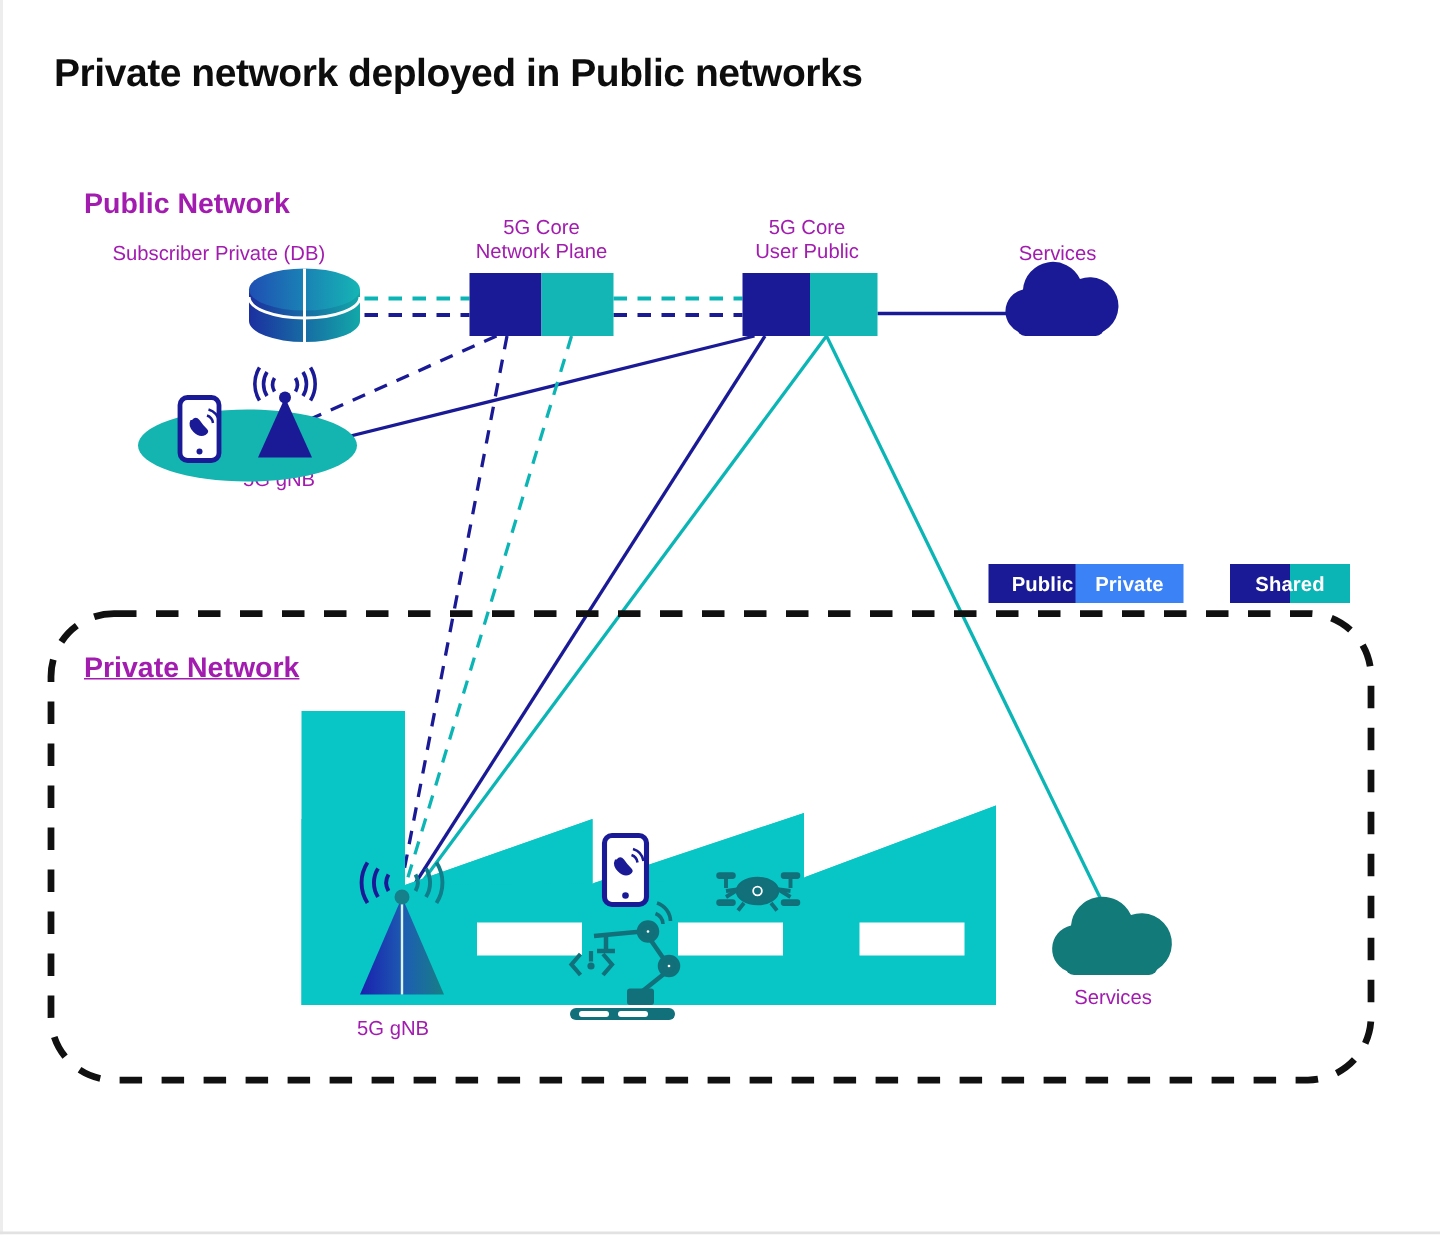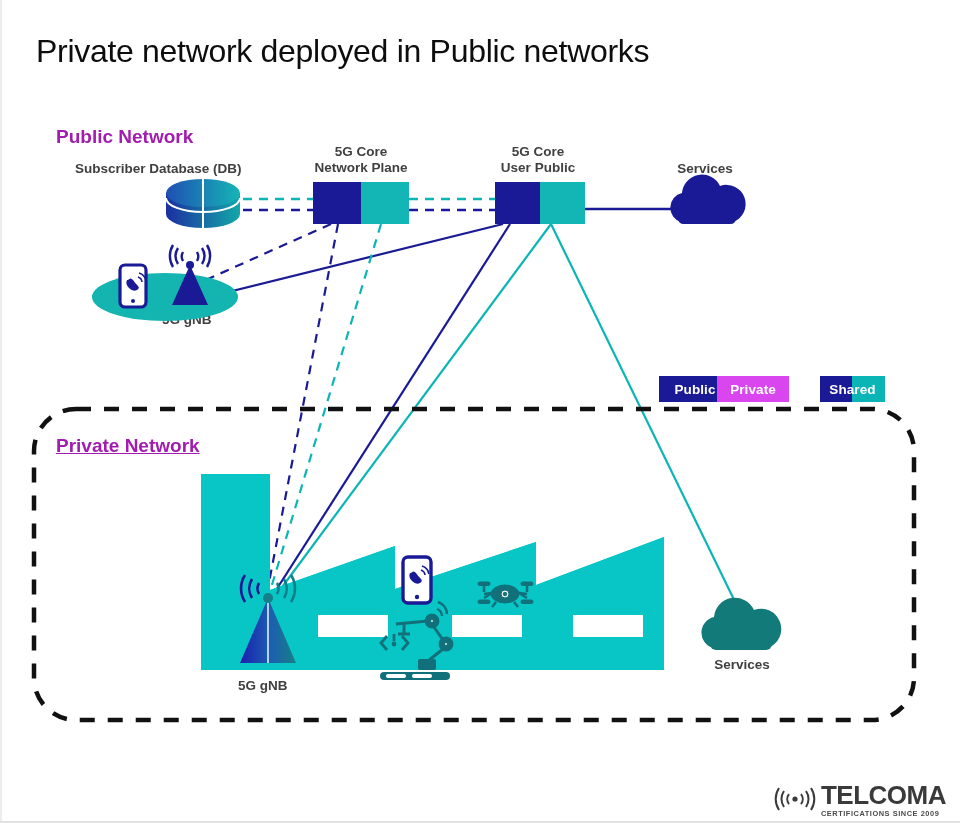--- a/index.html
+++ b/index.html
@@ -13,38 +13,38 @@
     overflow: hidden;
     font-family: "Liberation Sans", sans-serif;
     color: #000000;
   }
   #stage { position: absolute; inset: 0; }
 
   
   .title {
     position: absolute;
     left: 36px; top: 33px;
-    font-size: 32px;
-    font-weight: 400;
+    font-size: 26px;
+    font-weight: 700;
     letter-spacing: -0.3px;
     color: #0d0d0d;
     white-space: nowrap;
   }
   .section-title {
     position: absolute;
     font-size: 19px;
     font-weight: 600;
     color: #a21caf;
     white-space: nowrap;
   }
   .node-label {
     position: absolute;
     font-size: 13.5px;
-    font-weight: 700;
-    color: #404040;
+    font-weight: 400;
+    color: #a21caf;
     text-align: center;
     line-height: 1.22;
     white-space: nowrap;
   }
   .box-text {
     position: absolute;
     font-size: 14px;
     font-weight: 600;
     color: #ffffff;
     text-align: center;
@@ -282,21 +282,21 @@
   <div class="box-text" style="left:313px; top:186px; width:96px;">
     <span>5GC –</span><br>
     <span>CP</span>
   </div>
 
   <div class="box-text" style="left:495px; top:186px; width:90px;">
     <span>5GC –</span><br>
     <span>UP</span>
   </div>
 
-  <div class="node-label" style="left:75px; top:161px;">Subscriber Database (DB)</div>
+  <div class="node-label" style="left:75px; top:161px;">Subscriber Private (DB)</div>
 
   <div class="node-label" style="left:313px; top:144px; width:96px;">
     <span>5G Core</span><br>
     <span>Network Plane</span>
   </div>
 
   <div class="node-label" style="left:490px; top:144px; width:96px;">
     <span>5G Core</span><br>
     <span>User Public</span>
   </div>
@@ -306,38 +306,23 @@
   <div class="node-label" style="left:162px; top:312px;">5G gNB</div>
 
   <div class="node-label" style="left:238px; top:678px;">5G gNB</div>
 
   <div class="node-label" style="left:697px; top:657px; width:90px;">Services</div>
 
   <div class="legend-chip" style="left:659px; top:376px; width:72px; background:#1a1a96;">
     <span>Public</span>
   </div>
 
-  <div class="legend-chip" style="left:717px; top:376px; width:72px; background:#d946ef;">
+  <div class="legend-chip" style="left:717px; top:376px; width:72px; background:#3b82f6;">
     <span>Private</span>
   </div>
 
-  <div class="legend-chip" style="left:820px; top:376px; width:65px; background:linear-gradient(to right,#1a1a96 0 50%,#0cb5b5 50% 100%);">
+  <div class="legend-chip" style="left:820px; top:376px; width:80px; background:linear-gradient(to right,#1a1a96 0 50%,#0cb5b5 50% 100%);">
     <span>Shared</span>
   </div>
 
-  <div class="logo-wrap">
-    <svg width="44" height="30" viewBox="0 0 44 30">
-      <circle cx="22" cy="15" r="2.6" fill="#3a3a3a"></circle>
-      <path d="M16,10 a8,8 0 0 0 0,10" fill="none" stroke="#3a3a3a" stroke-width="2"></path>
-      <path d="M11,7  a14,14 0 0 0 0,16" fill="none" stroke="#3a3a3a" stroke-width="2"></path>
-      <path d="M6,4   a20,20 0 0 0 0,22" fill="none" stroke="#3a3a3a" stroke-width="2"></path>
-      <path d="M28,10 a8,8 0 0 1 0,10" fill="none" stroke="#3a3a3a" stroke-width="2"></path>
-      <path d="M33,7  a14,14 0 0 1 0,16" fill="none" stroke="#3a3a3a" stroke-width="2"></path>
-      <path d="M38,4  a20,20 0 0 1 0,22" fill="none" stroke="#3a3a3a" stroke-width="2"></path>
-    </svg>
-    <div class="logo-text">
-      <div class="logo-name">TELCOMA</div>
-      <div class="logo-sub">CERTIFICATIONS SINCE 2009</div>
-    </div>
-  </div>
 
   <div class="bottom-rule"></div>
 </div>
 
 </body></html>

